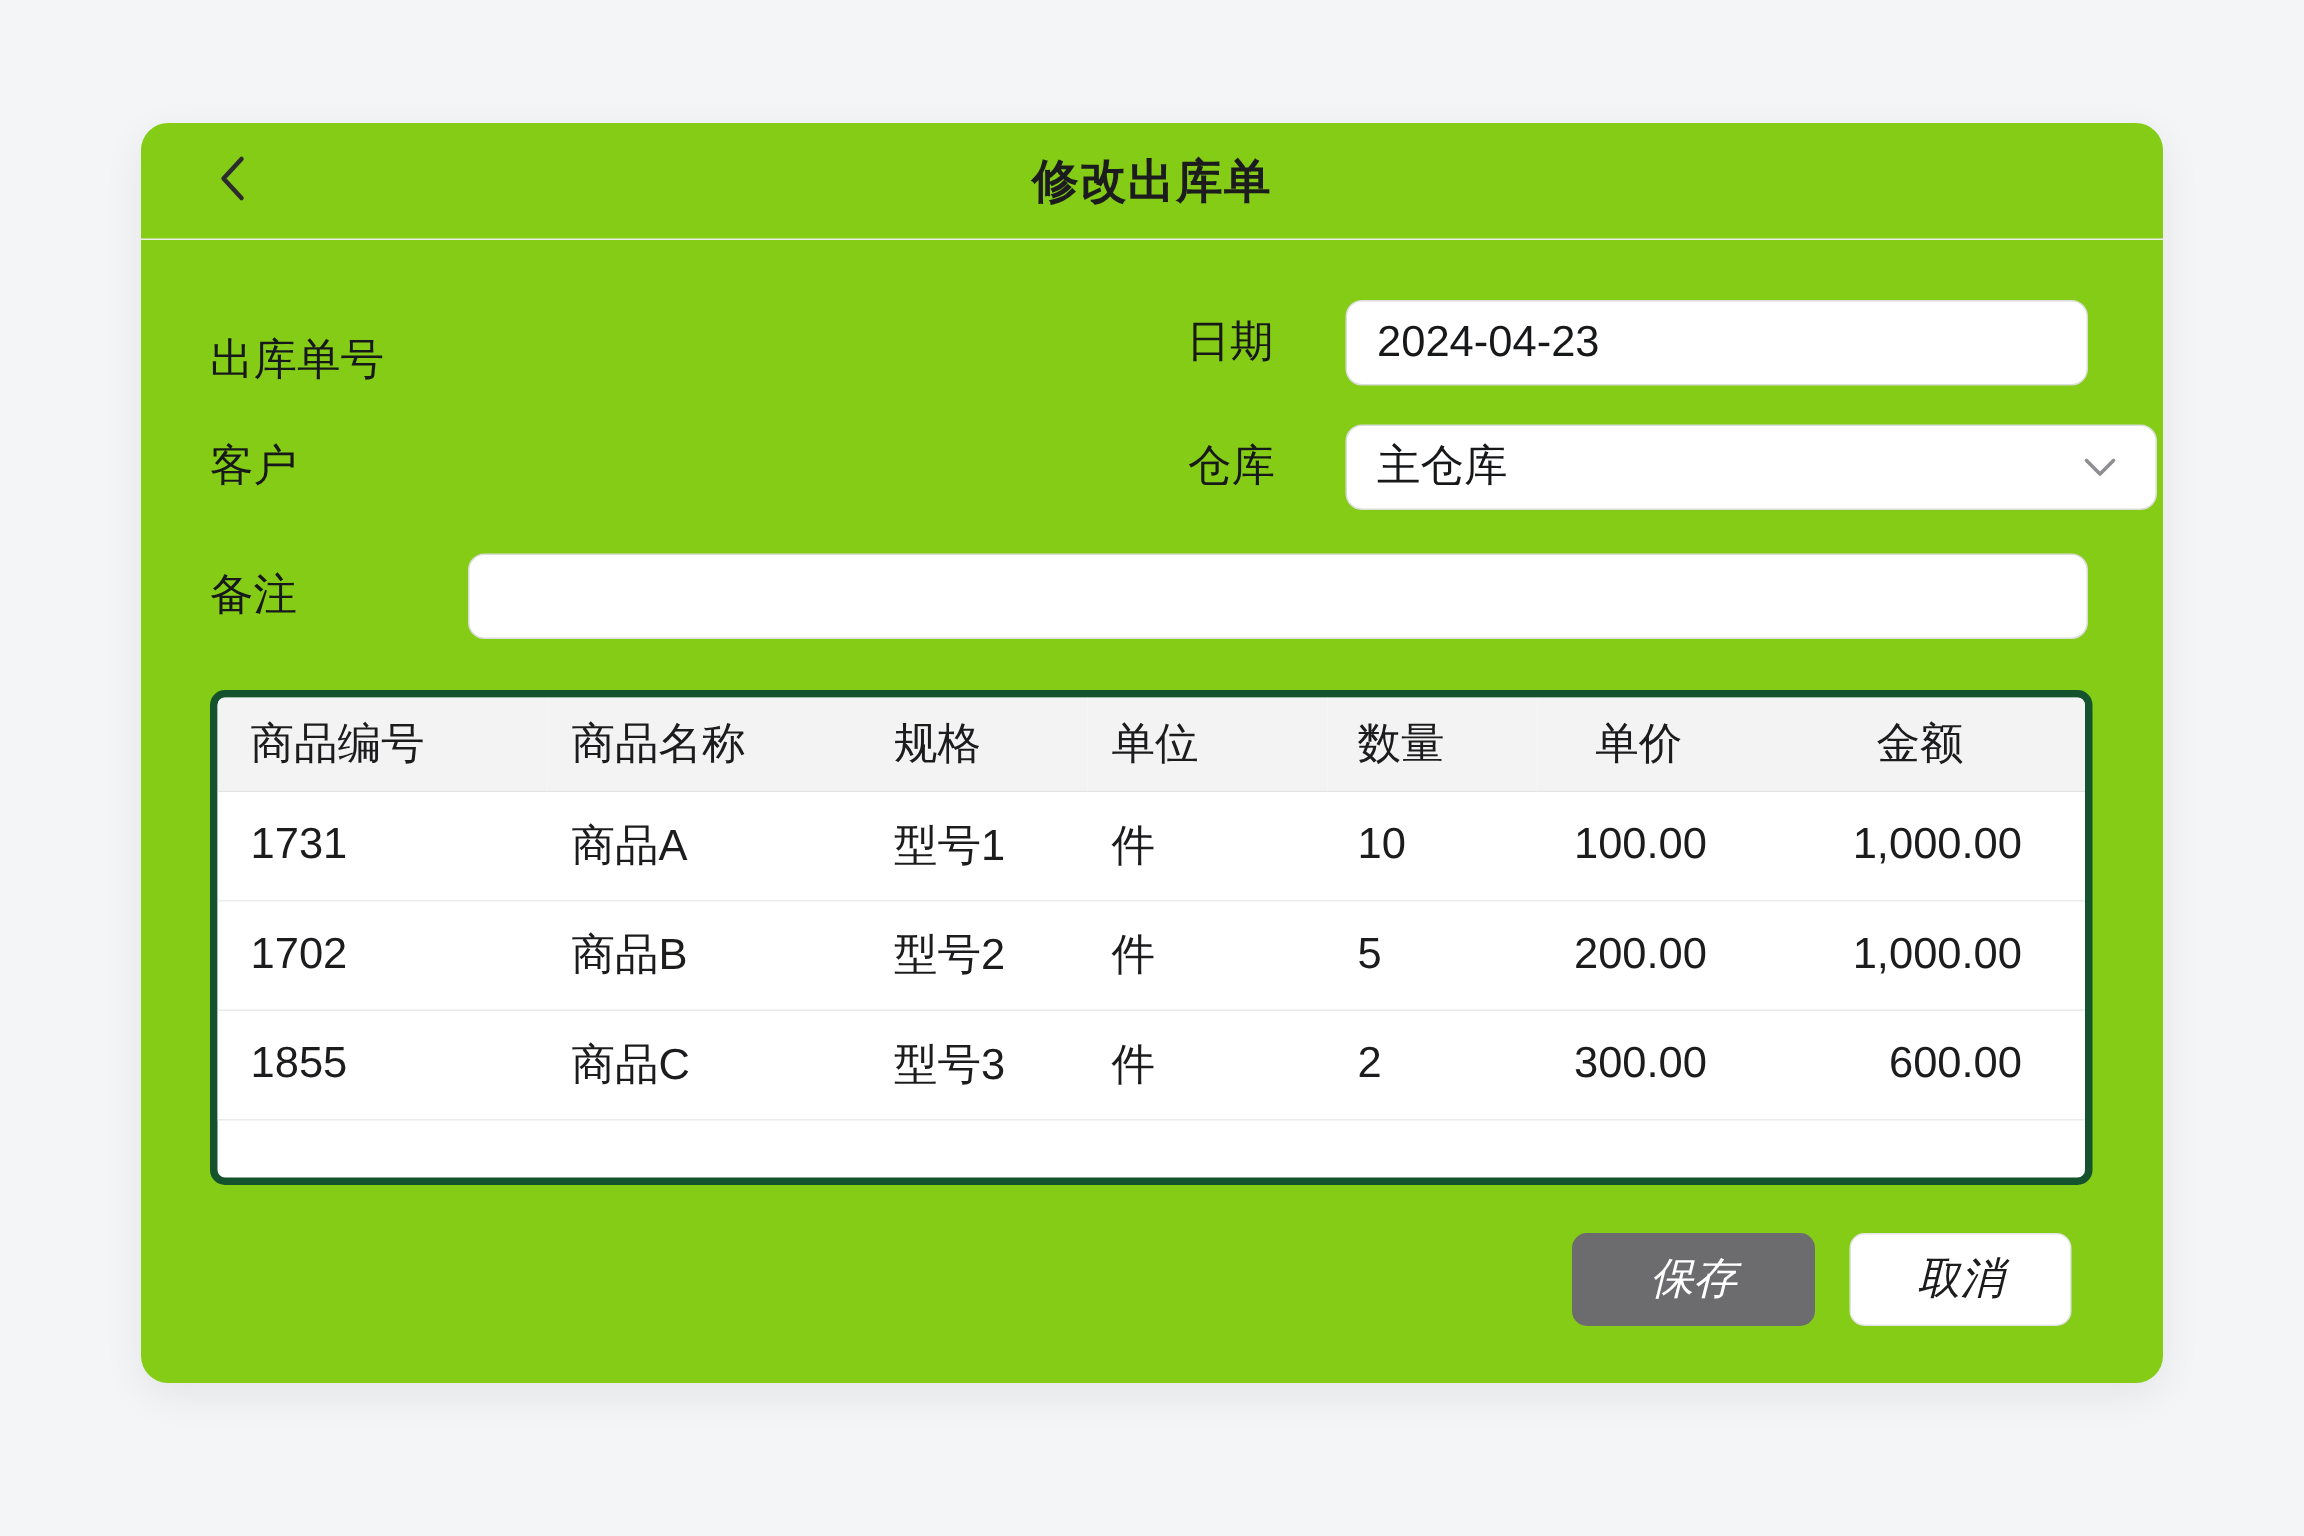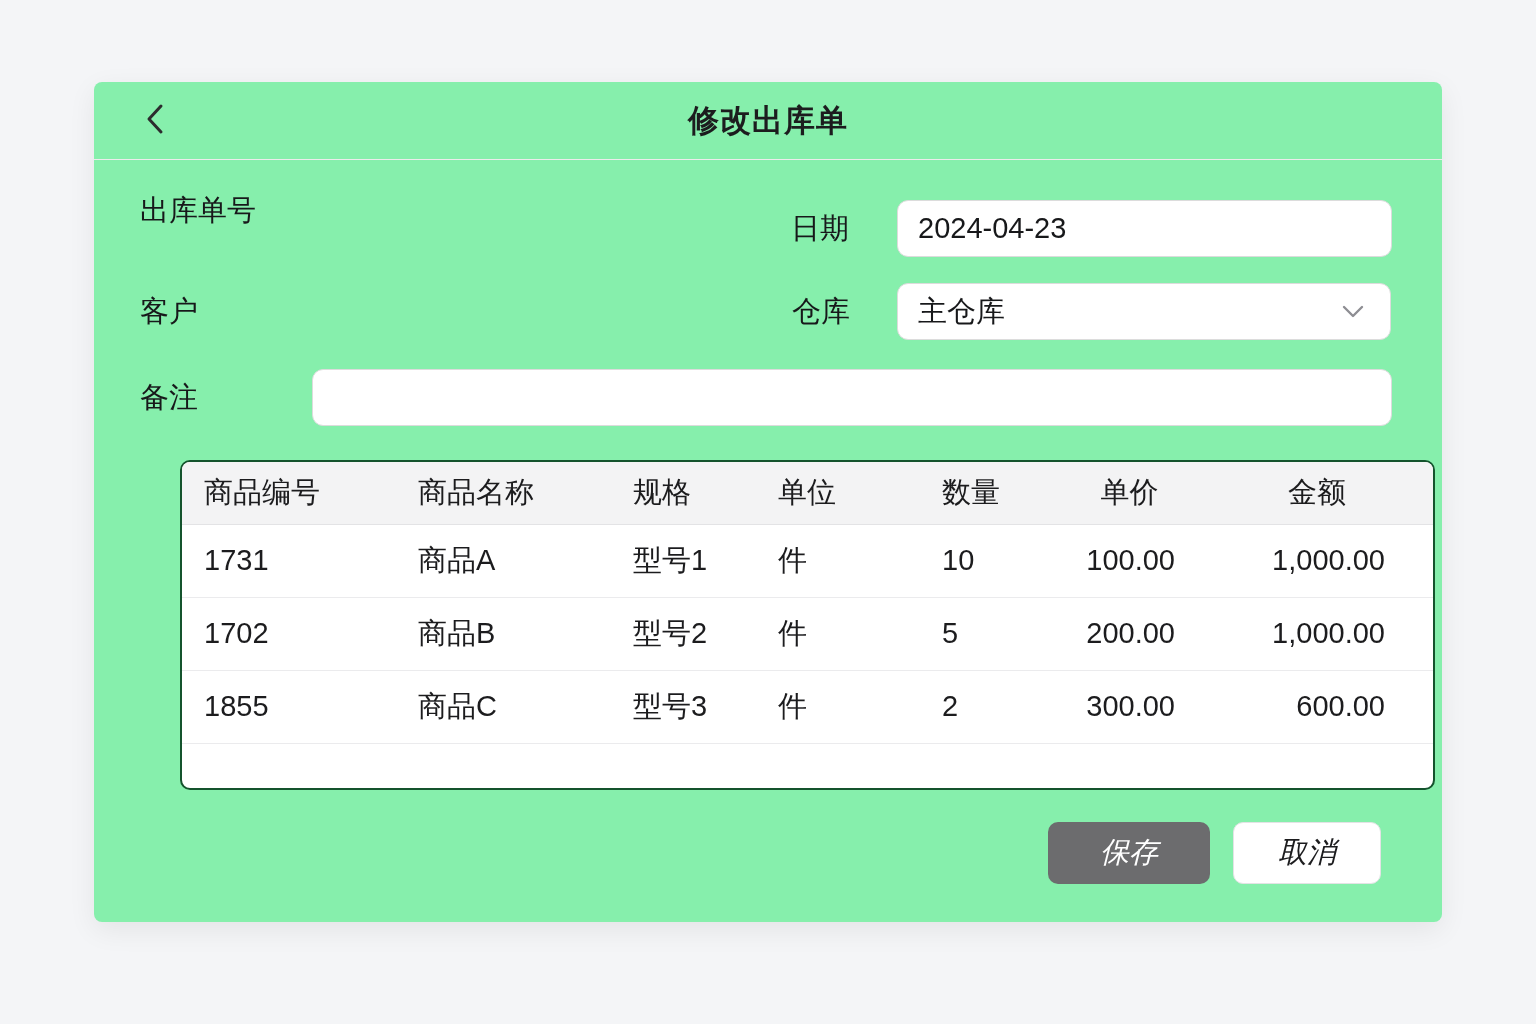--- a/index.html
+++ b/index.html
@@ -5,21 +5,21 @@
   * { margin:0; padding:0; box-sizing:border-box; }
   html,body { width:1536px; height:1024px; }
   body {
     background:#f4f5f7;
     font-family:"Liberation Sans","DejaVu Sans",sans-serif;
     color:#1c1c1e;
     position:relative;
   }
   .card {
     position:absolute; left:94px; top:82px; width:1348px; height:840px;
-    background:#86efac; border-radius:8px;
+    background:#84cc16; border-radius:18px;
     box-shadow:0 8px 28px rgba(0,0,0,0.07);
   }
   .card-header {
     position:absolute; left:0; top:0; width:100%; height:78px;
     border-bottom:1px solid #ececec;
   }
   .back-btn {
     position:absolute; left:40px; top:18px; width:42px; height:42px;
     display:flex; align-items:center; justify-content:center; cursor:pointer;
   }
@@ -35,21 +35,21 @@
     position:absolute; height:57px; background:#fff;
     border:1px solid #dcdcdc; border-radius:11px;
     font-size:29px; color:#17181a; font-family:inherit;
     padding:0 20px; line-height:55px;
   }
   .text-input { outline:none; }
   .select-box { display:flex; align-items:center; justify-content:space-between; cursor:pointer; }
   .chevron { display:flex; align-items:center; margin-right:4px; }
   .items-table-wrap {
     position:absolute; left:46px; top:378px; width:1255px; height:330px;
-    border:2px solid #14532d; border-radius:10px; background:#fff; overflow:hidden;margin-left:40px;
+    border:5px solid #14532d; border-radius:10px; background:#fff; overflow:hidden;
   }
   table { width:100%; border-collapse:collapse; table-layout:fixed; }
   col.c1{width:220px} col.c2{width:215px} col.c3{width:145px} col.c4{width:160px}
   col.c5{width:140px} col.c6{width:135px} col.c7{width:240px}
   thead th {
     height:62px; background:#f3f3f4; font-weight:400; font-size:29px;
     text-align:left; padding-left:16px; border-bottom:1px solid #e3e3e5;
   }
   thead th:nth-child(1){ padding-left:22px; }
   thead th:nth-child(5){ padding-left:20px; }
@@ -80,27 +80,27 @@
     <div class="page-title">修改出库单</div>
     <div class="back-btn">
       <span>
         <svg width="26" height="34" viewBox="0 0 26 34" fill="none">
           <polyline points="19,4 7,17 19,30" stroke="#2c2c2e" stroke-width="3" stroke-linecap="round" stroke-linejoin="round"></polyline>
         </svg>
       </span>
     </div>
   </div>
 
-  <div class="form-label" style="left:46px; top:100px;text-align:center;">出库单号</div>
+  <div class="form-label" style="left:46px; top:130px;text-align:center;">出库单号</div>
   <div class="form-label" style="left:697px; top:118px;">日期</div>
   <input class="text-input" style="left: 803px; top: 118px; width: 495px;" value="2024-04-23">
 
   <div class="form-label" style="left:46px; top:201px;">客户</div>
   <div class="form-label" style="left:698px; top:201px;">仓库</div>
-  <div class="select-box" style="left:803px; top:201px; width:494px;">
+  <div class="select-box" style="left:803px; top:201px; width:541px;">
     <span>主仓库</span>
     <span class="chevron">
       <svg width="26" height="18" viewBox="0 0 26 18" fill="none">
         <polyline points="4,4 13,13 22,4" stroke="#8e8e93" stroke-width="2.4" stroke-linecap="round" stroke-linejoin="round"></polyline>
       </svg>
     </span>
   </div>
 
   <div class="form-label" style="left:46px; top:287px;">备注</div>
   <input class="text-input" style="left: 218px; top: 287px; width: 1080px;" value="">

